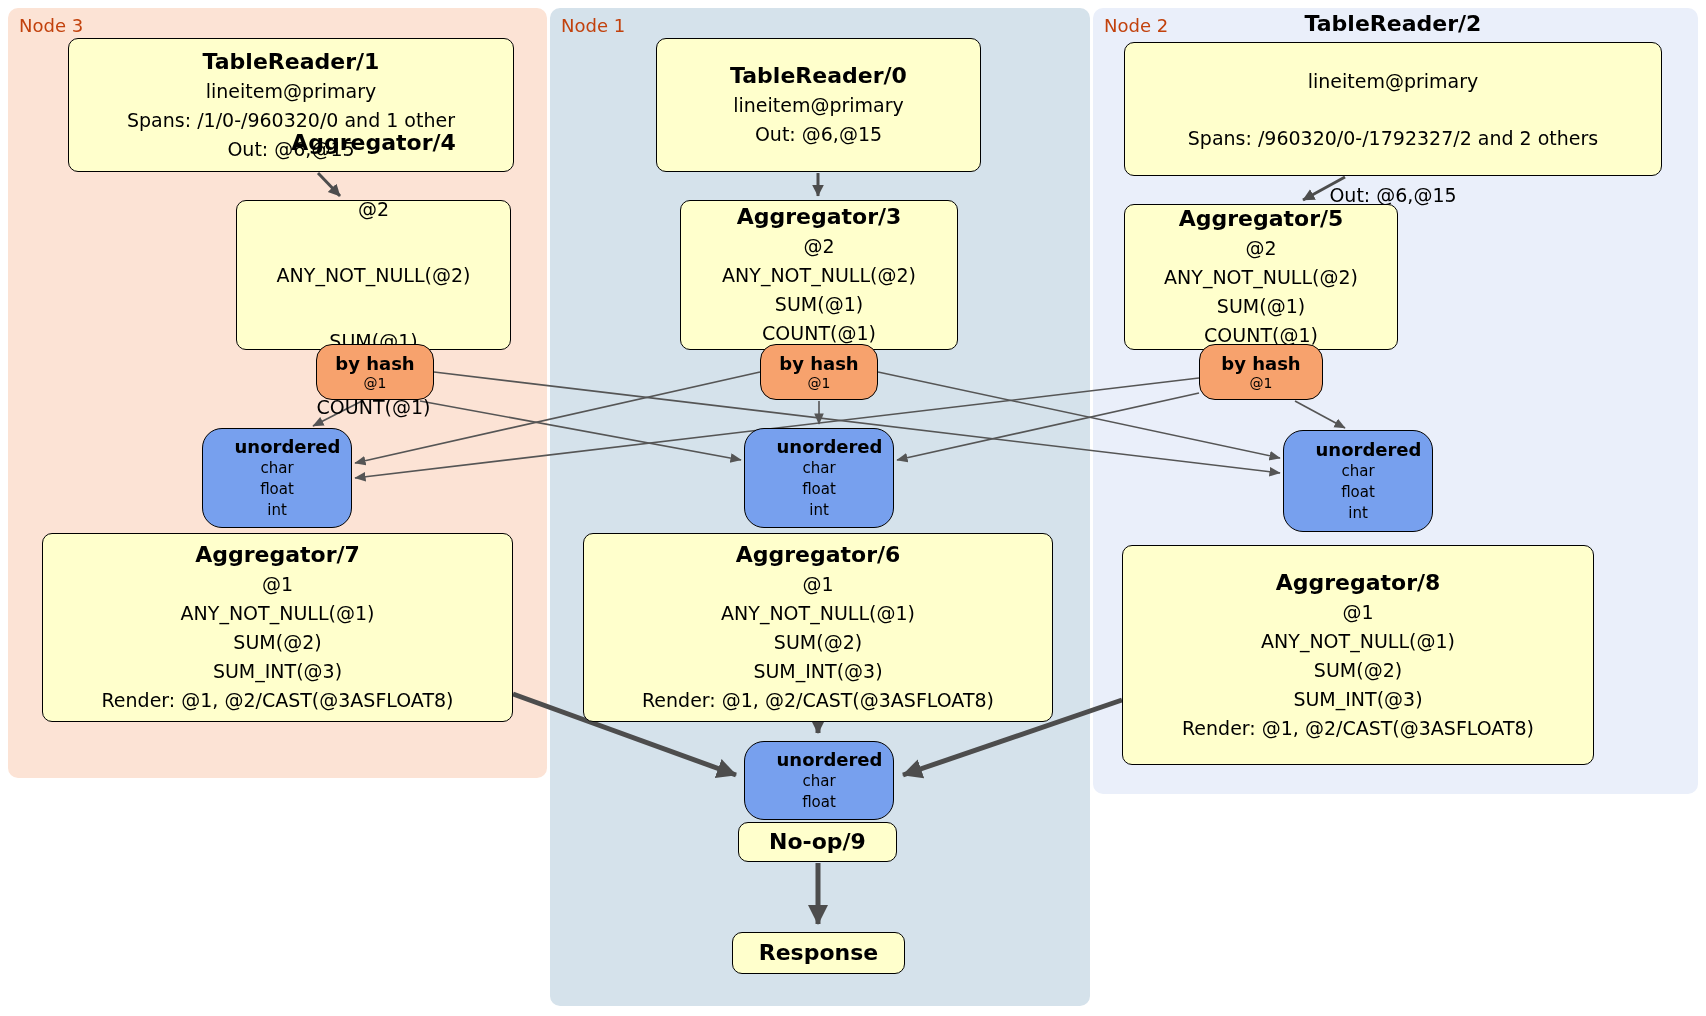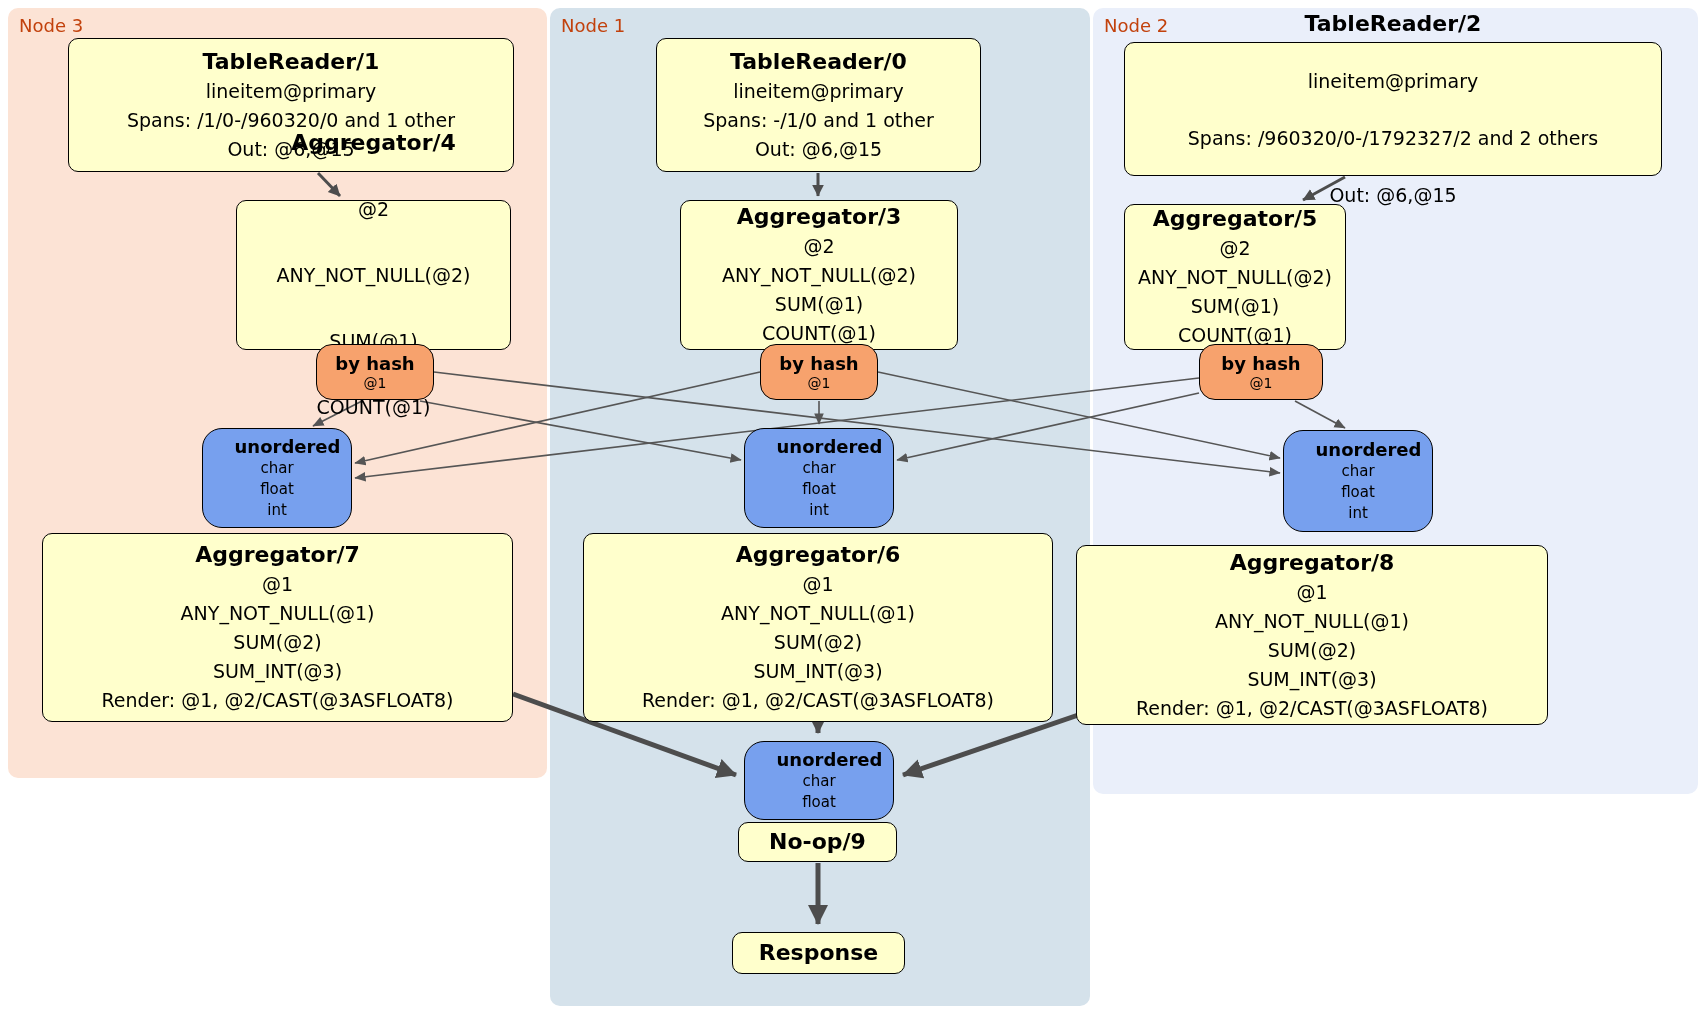--- a/index.html
+++ b/index.html
@@ -95,21 +95,20 @@
     <div class="l">@1</div>
     <div class="l">ANY_NOT_NULL(@1)</div>
     <div class="l">SUM(@2)</div>
     <div class="l">SUM_INT(@3)</div>
     <div class="l">Render: @1, @2/CAST(@3ASFLOAT8)</div>
   </div>
 
   <div class="box proc" style="left:656px;top:38px;width:325px;height:134px;">
     <div class="t">TableReader/0</div>
     <div class="l">lineitem@primary</div>
-    <div class="l">Spans: -/1/0 and 1 other</div>
     <div class="l">Out: @6,@15</div>
   </div>
   <div class="box proc" style="left:680px;top:200px;width:278px;height:150px;">
     <div class="t">Aggregator/3</div>
     <div class="l">@2</div>
     <div class="l">ANY_NOT_NULL(@2)</div>
     <div class="l">SUM(@1)</div>
     <div class="l">COUNT(@1)</div>
   </div>
   <div class="box router" style="left:760px;top:344px;width:118px;height:56px;">
@@ -141,38 +140,38 @@
   <div class="box proc" style="left:732px;top:932px;width:173px;height:42px;">
     <div class="t">Response</div>
   </div>
 
   <div class="box proc" style="left:1124px;top:42px;width:538px;height:134px;gap:28px;">
     <div class="t">TableReader/2</div>
     <div class="l">lineitem@primary</div>
     <div class="l">Spans: /960320/0-/1792327/2 and 2 others</div>
     <div class="l">Out: @6,@15</div>
   </div>
-  <div class="box proc" style="left:1124px;top:204px;width:222px;height:146px;">
+  <div class="box proc" style="left:1124px;top:204px;width:274px;height:146px;">
     <div class="t">Aggregator/5</div>
     <div class="l">@2</div>
     <div class="l">ANY_NOT_NULL(@2)</div>
     <div class="l">SUM(@1)</div>
     <div class="l">COUNT(@1)</div>
   </div>
   <div class="box router" style="left:1199px;top:344px;width:124px;height:56px;">
     <div class="t">by hash</div>
     <div class="l">@1</div>
   </div>
   <div class="box sync" style="left:1283px;top:430px;width:150px;height:102px;">
     <div class="t">unordered</div>
     <div class="l">char</div>
     <div class="l">float</div>
     <div class="l">int</div>
   </div>
-  <div class="box proc" style="left:1076px;top:545px;width:472px;height:180px;">
+  <div class="box proc" style="left:1122px;top:545px;width:472px;height:220px;">
     <div class="t">Aggregator/8</div>
     <div class="l">@1</div>
     <div class="l">ANY_NOT_NULL(@1)</div>
     <div class="l">SUM(@2)</div>
     <div class="l">SUM_INT(@3)</div>
     <div class="l">Render: @1, @2/CAST(@3ASFLOAT8)</div>
   </div>
 
 </div>
 

